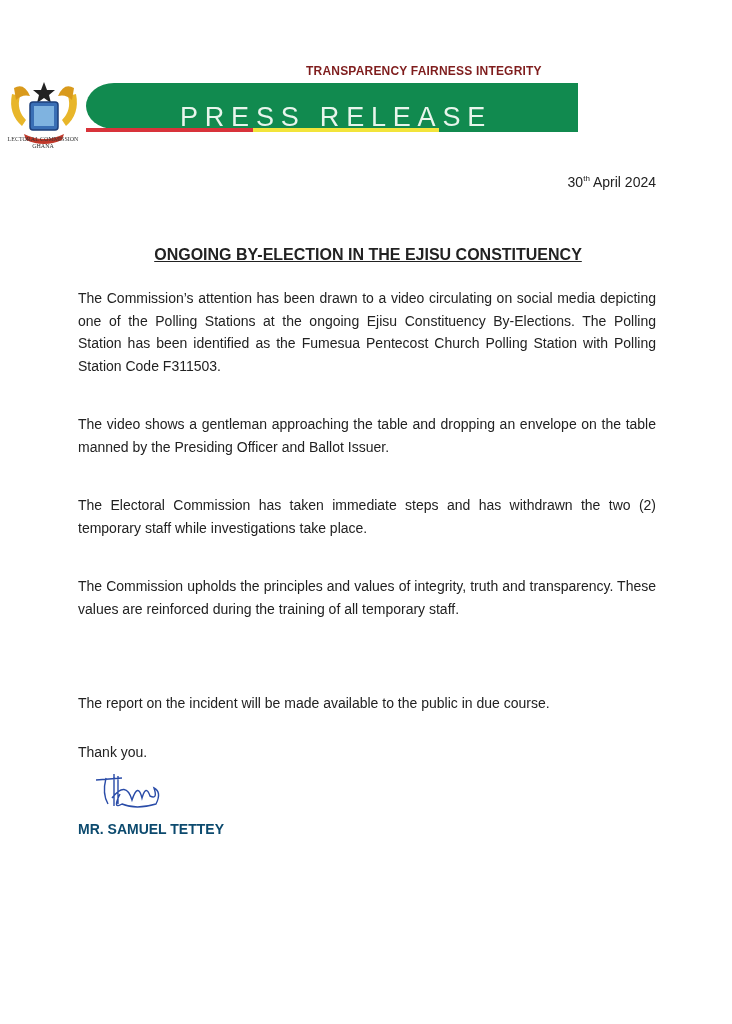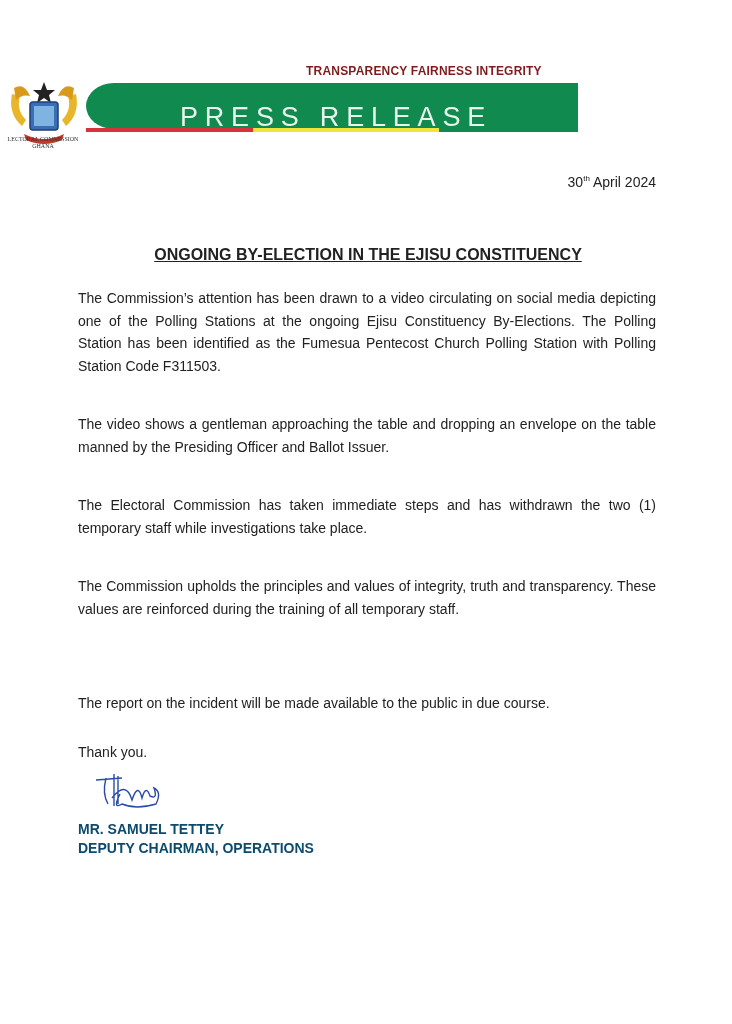--- a/index.html
+++ b/index.html
@@ -56,28 +56,27 @@
   <div class="stripe-red"></div>
   <div class="stripe-yellow"></div>
   <div class="stripe-green"></div>
 
   <div class="date"><span>30</span><sup>th</sup><span> April 2024</span></div>
 
   <div class="heading">ONGOING BY-ELECTION IN THE EJISU CONSTITUENCY</div>
 
   <div class="body-text p1">The Commission’s attention has been drawn to a video circulating on social media depicting one of the Polling Stations at the ongoing Ejisu Constituency By-Elections. The Polling Station has been identified as the Fumesua Pentecost Church Polling Station with Polling Station Code F311503.</div>
   <div class="body-text p2">The video shows a gentleman approaching the table and dropping an envelope on the table manned by the Presiding Officer and Ballot Issuer.</div>
-  <div class="body-text p3">The Electoral Commission has taken immediate steps and has withdrawn the two (1) temporary staff while investigations take place.</div>
+  <div class="body-text p3">The Electoral Commission has taken immediate steps and has withdrawn the two (2) temporary staff while investigations take place.</div>
   <div class="body-text p4">
     <div>The Commission upholds the principles and values of integrity, truth and transparency. These values are reinforced during the training of all temporary staff.</div>
   </div>
   <div class="body-text p5">The report on the incident will be made available to the public in due course.</div>
   <div class="body-text thanks">Thank you.</div>
 
   <svg class="signature" viewBox="0 0 72 42">
     <path d="M4 10 L30 8 M14 8 Q10 24 16 34 M22 4 L22 36 M26 6 L26 34 M20 28 Q34 10 40 30 Q46 12 50 28 Q54 14 58 26 Q66 30 62 18 Q70 22 64 34 Q44 40 30 34 Q20 40 28 24" fill="none" stroke="#2a4ca8" stroke-width="1.4"></path>
   </svg>
 
   <div class="signer">
     <div>MR. SAMUEL TETTEY</div>
-    <div>DEPUTY CHAIRMAN, OPERATIONS</div>
   </div>
 </div>
 
 </body></html>

